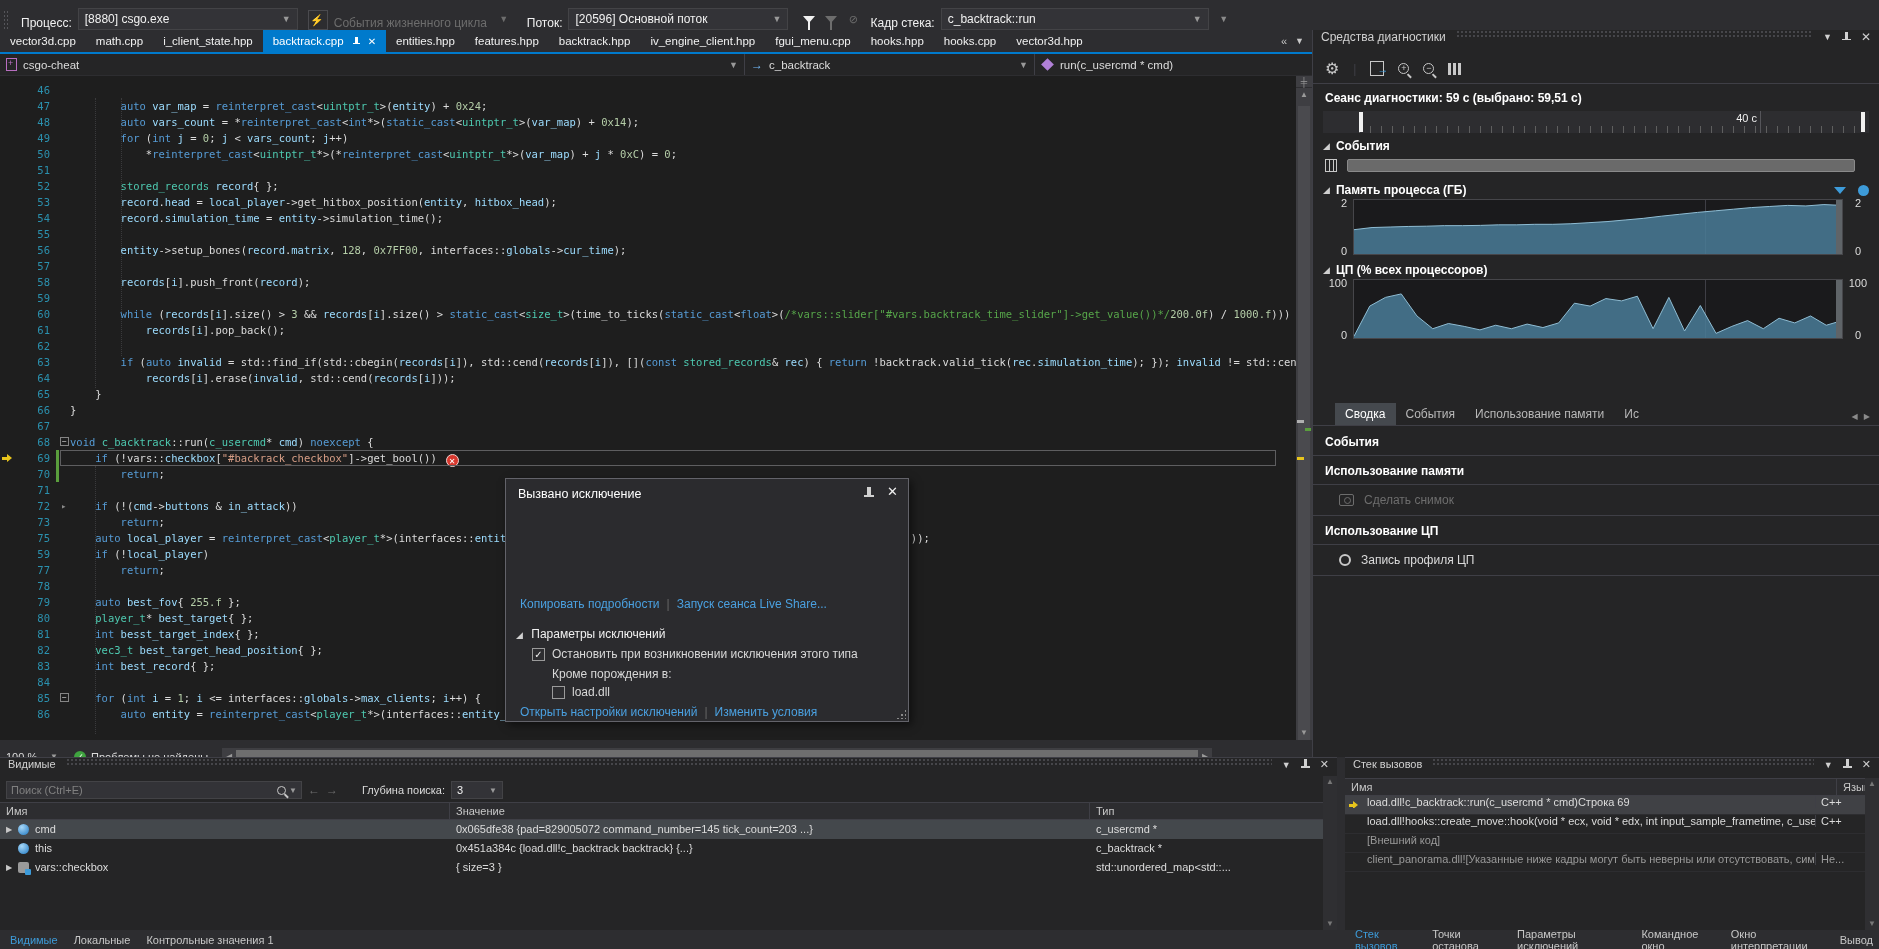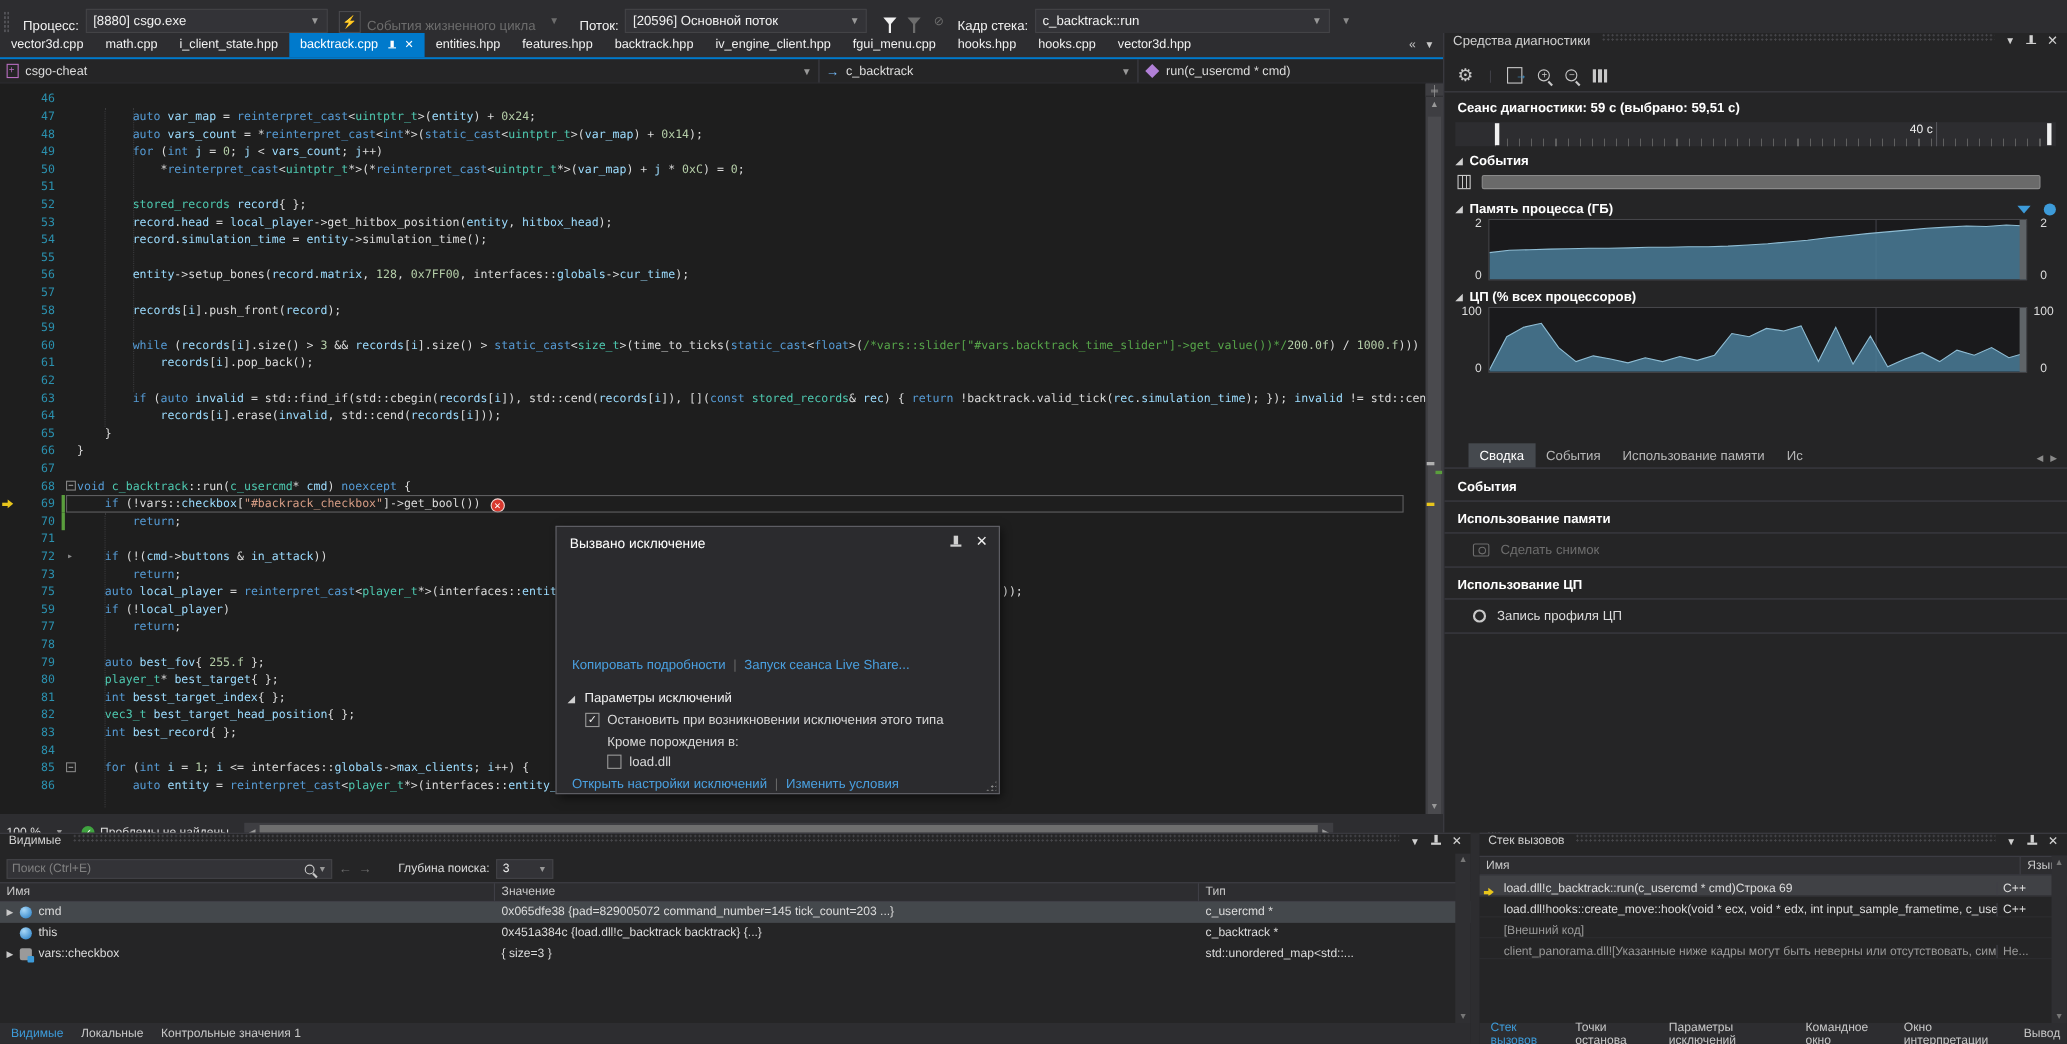--- a/index.html
+++ b/index.html
@@ -173,21 +173,21 @@
   .ball-blue { width:11px; height:11px; border-radius:50%; background:radial-gradient(circle at 35% 30%, #a8d8f8, #1f78c1); margin-right:6px; flex:none; }
   .ic-field { position:relative; width:11px; height:11px; margin-right:6px; flex:none; background:#9a9a9a; border-radius:2px; }
   .ic-field::after { content:""; position:absolute; right:-2px; bottom:-2px; width:6px; height:6px; background:#3d9bd9; border-radius:1px; }
   .bottom-strip { position:absolute; left:0; bottom:0; width:100%; height:19px; background:#2d2d30; display:flex; align-items:center; gap:4px; padding-left:4px; font-size:11px; }
   .strip-tab { padding:2px 6px; color:#c8c8c8; }
   .strip-tab.active { color:#3d9bd9; }
   .mini-scroll { position:absolute; right:0; top:18px; bottom:19px; width:14px; background:#2f2f32; }
   .mini-scroll .a { position:absolute; left:0; width:14px; height:12px; color:#777; font-size:8px; text-align:center; line-height:12px; }
   #gap { position:absolute; left:1337px; top:757px; width:8px; height:192px; background:#2d2d30; }
   #callstack { position:absolute; left:1345px; top:757px; width:534px; height:192px; background:#252526; border-top:1px solid #3f3f46; font-size:11px; }
-  .cs-row { display:flex; height:19px; align-items:flex-end; color:#dcdcdc; border-bottom:1px solid #2d2d30; }
+  .cs-row { display:flex; height:19px; align-items:flex-start; color:#dcdcdc; border-bottom:1px solid #2d2d30; }
   .cs-row.sel { background:#404145; }
   .cs-row.gray { color:#9a9a9a; }
   .cs-row .nm { padding-left:22px; width:470px; overflow:hidden; white-space:nowrap; position:relative; }
   .cs-row .lg { width:34px; border-left:1px solid #3f3f46; padding-left:5px; overflow:hidden; white-space:nowrap; }
   .cs-arrow { position:absolute; left:4px; top:5px; width:9px; height:9px; }
   .cs-arrow::before { content:""; position:absolute; left:0; top:3px; width:5px; height:3px; background:#e8c51c; }
   .cs-arrow::after { content:""; position:absolute; left:4px; top:0; border-left:5px solid #e8c51c; border-top:4.5px solid transparent; border-bottom:4.5px solid transparent; }
 </style>
 </head>
 <body>

